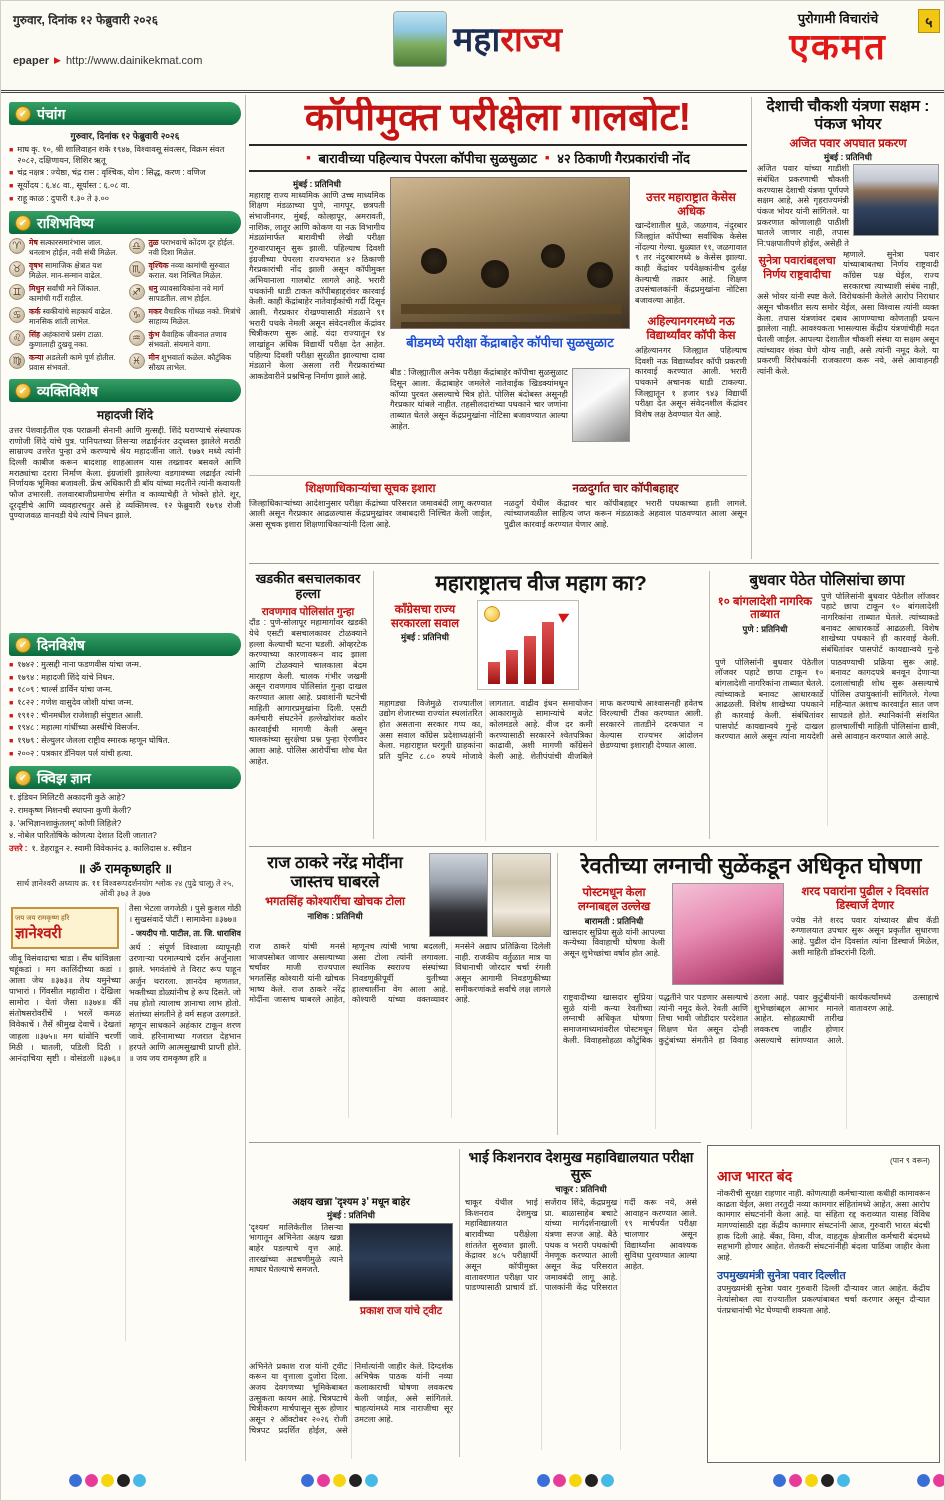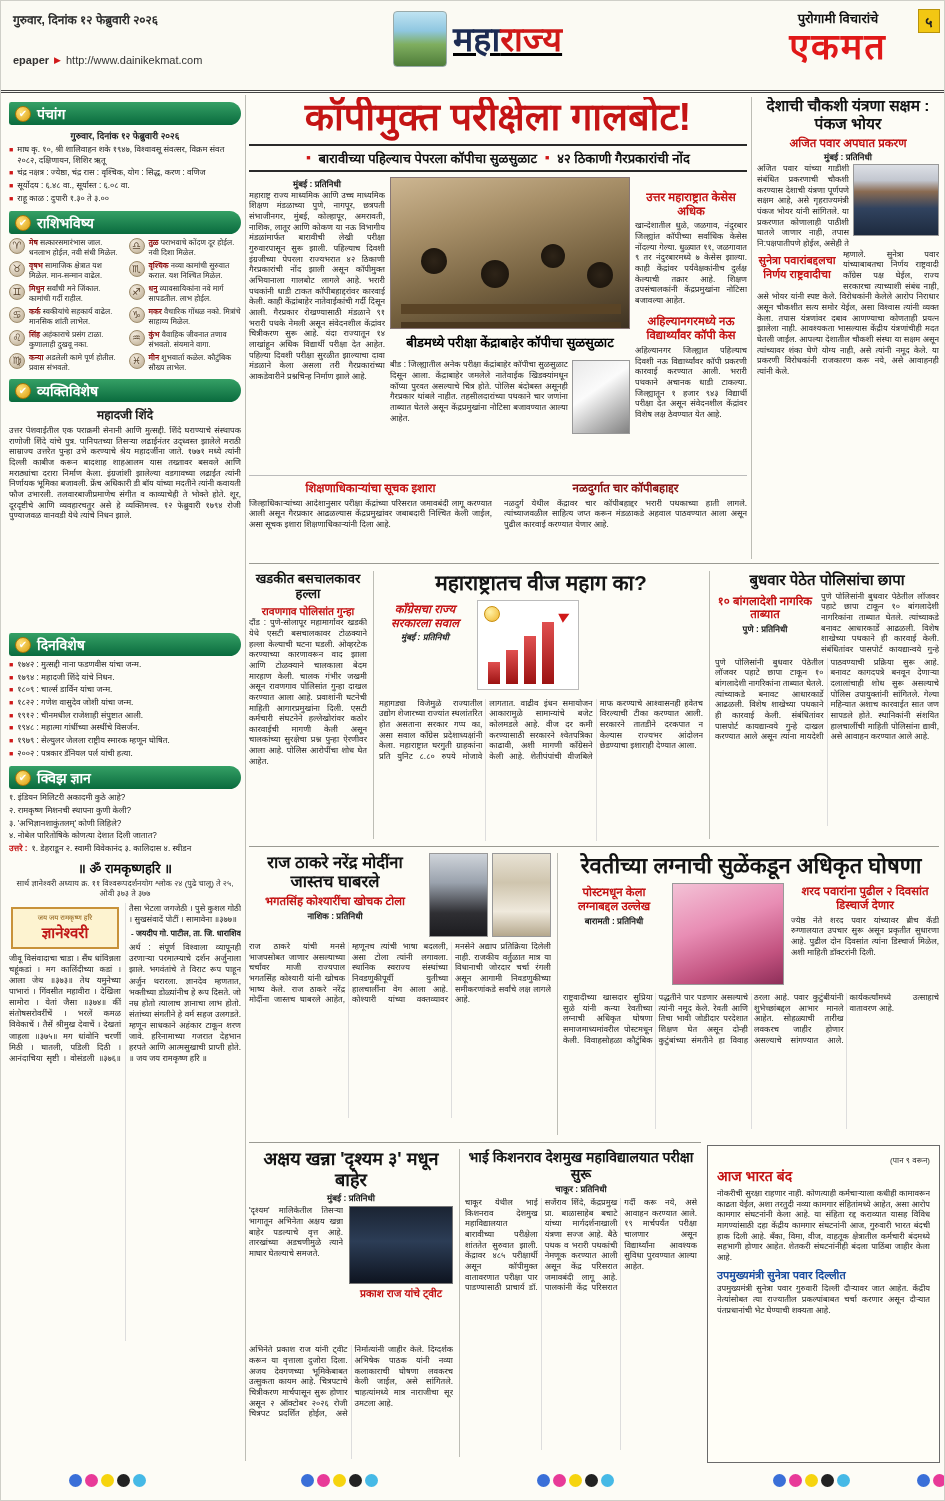--- a/index.html
+++ b/index.html
@@ -11,21 +11,21 @@
 
   
   .hdr { position:absolute; top:0; left:0; width:945px; height:92px; border-bottom:3px double #444; background:#fbfaf3; }
   .hdr-left { position:absolute; left:12px; top:10px; }
   .hdr-date { font-size:12px; font-weight:bold; color:#2c2c2c; }
   .hdr-ep { margin-top:26px; font-size:11px; color:#333; display:flex; gap:5px; align-items:center; }
   .hdr-ep .ep-lab { font-weight:bold; }
   .ep-arrow { color:#d01818; font-size:9px; }
   .hdr-center { position:absolute; left:392px; top:10px; display:flex; align-items:center; gap:6px; }
   .logo-scene { width:54px; height:56px; border:1px solid #9aa; background:linear-gradient(180deg,#bfe3f2 0%,#8fc7e0 35%,#7fae5f 60%,#4f7d3a 100%); border-radius:4px; }
-  .logo-text { font-size:34px; font-weight:bold; line-height:1;text-decoration:underline; }
+  .logo-text { font-size:34px; font-weight:bold; line-height:1; }
   .logo-maha { color:#1c2b52; }
   .logo-rajya { color:#d01818; }
   .hdr-right { position:absolute; right:28px; top:8px; text-align:center; width:160px; }
   .hdr-tag { font-size:13px; font-weight:bold; color:#111; }
   .hdr-brand { font-size:36px; font-weight:bold; color:#e01818; letter-spacing:2px; line-height:1.1; }
   .pageno { position:absolute; right:6px; top:8px; width:22px; height:24px; background:#f2c713; color:#222; font-weight:bold; font-size:14px; display:flex; align-items:center; justify-content:center; border:1px solid #b8920a; }
 
   
   .sidebar { position:absolute; left:8px; top:94px; width:232px; height:1366px; overflow:hidden; }
   .sb-head { display:flex; align-items:center; gap:6px; background:linear-gradient(180deg,#35a065,#0a6b3e); border-radius:3px 14px 14px 3px; padding:2px 6px; margin:7px 0 4px; }
@@ -38,40 +38,40 @@
   .rz-item { display:flex; gap:4px; font-size:7.6px; line-height:1.25; align-items:flex-start; color:#222; }
   .rz-ico { flex:0 0 16px; height:16px; border-radius:50%; background:radial-gradient(circle at 35% 30%,#f5ede0,#b9a98e); display:flex; align-items:center; justify-content:center; font-size:10px; color:#5a4630; border:1px solid #9c8a6a; }
   .rz-name { color:#8a1111; font-weight:bold; }
   .vyk-name { text-align:center; font-weight:bold; font-size:12px; color:#1a1a1a; margin:1px 0 3px; }
   .body-txt { font-size:8.2px; line-height:1.3; text-align:justify; color:#1c1c1c; overflow:hidden; }
   .vyk-body { height:200px; }
   .qz-lab { color:#c41414; font-weight:bold; }
   .om-head { text-align:center; font-size:13px; font-weight:bold; color:#111; margin-top:4px; }
   .om-sub { text-align:center; font-size:8px; color:#333; margin:2px 0 4px; line-height:1.3; }
   .om-cols { column-count:2; column-gap:8px; column-rule:1px solid #ddd; font-size:8.2px; line-height:1.35; text-align:justify; height:438px; overflow:hidden; color:#1c1c1c; }
-  .om-logo { border:2px solid #c8923a; background:#fdf3d0; text-align:center; padding:4px 2px; margin:4px 2px; break-inside:avoid; }
+  .om-logo { border:2px solid #c8923a; background:#fdf3d0; padding:4px 2px; margin:4px 2px; break-inside:avoid; }
   .om-logo-top { font-size:7px; color:#8a5a10; }
   .om-logo-main { color:#c01818; font-weight:bold; font-size:15px; }
   .om-sign { text-align:right; font-weight:bold; font-size:8px; margin:3px 0; }
 
   
   .lead { left:248px; top:96px; width:498px; height:462px; overflow:hidden; }
   .lead-hl { font-size:38px; line-height:1.1; text-align:center; color:#c41414; font-weight:bold; }
   .subbar { display:flex; align-items:center; justify-content:center; gap:8px; border-top:2px solid #2a2a2a; border-bottom:2px solid #2a2a2a; padding:3px 0; margin-top:5px; font-size:13px; font-weight:bold; color:#111; }
   .lead-grid { position:relative; margin-top:5px; height:380px; }
   .lg-colL { position:absolute; left:0; top:0; width:136px; }
   .dateline { font-size:8.5px; font-weight:bold; text-align:center; margin:1px 0 2px; color:#222; }
   .lg-colL .body-txt { height:272px; }
   .photo-classroom { position:absolute; left:141px; top:0; width:240px; height:152px; border:1px solid #877; background:linear-gradient(165deg,#cdb691 0%,#a78f68 30%,#74603f 65%,#3e3222 100%); overflow:hidden; }
   .ph-blob { position:absolute; border-radius:50%; background:radial-gradient(circle,#2e2418,#17110a); }
   .pb1{ left:30px; top:70px; width:26px; height:26px; } .pb2{ left:90px; top:82px; width:28px; height:28px; }
   .pb3{ left:150px; top:66px; width:24px; height:24px; } .pb4{ left:196px; top:84px; width:26px; height:26px; }
   .ph-desk { position:absolute; left:10px; bottom:14px; width:220px; height:10px; background:#5a4426; box-shadow:0 18px 0 #4a3820; }
   .beed { position:absolute; left:141px; top:158px; width:240px; }
-  .beed-hl { color:#000000; font-weight:bold; font-size:13px; line-height:1.2; text-align:center; margin-bottom:10px; }
+  .beed-hl { color:#1d4ed8; font-weight:bold; font-size:13px; line-height:1.2; text-align:center; margin-bottom:18px; }
   .beed-body { height:104px; }
   .torn-photo { float:right; width:58px; height:74px; margin:0 0 3px 4px; border:1px solid #999; background:linear-gradient(145deg,#e9e9e9 0%,#fbfbfb 40%,#bdbdbd 70%,#818181 100%); }
   .lg-colR { position:absolute; left:386px; top:12px; width:112px; }
   .sub-red { color:#c41414; font-weight:bold; font-size:11.5px; text-align:center; line-height:1.2; margin:2px 0 3px; }
   .sub-maroon { color:#8a1111; font-weight:bold; font-size:11.5px; text-align:center; line-height:1.2; margin:2px 0 3px; }
   .north-body { height:92px; }
   .ahilya-body { height:112px; }
   .lead-bottom { position:absolute; left:0; top:298px; width:498px; display:flex; gap:12px; border-top:1px solid #bbb; padding-top:4px; }
   .lb-item { flex:1; }
   .lb-item .body-txt { height:50px; }
@@ -87,21 +87,21 @@
 
   
   .khadki { left:248px; top:570px; width:118px; height:270px; overflow:hidden; }
   .kh-hl { font-size:13px; }
   .kh-kick { font-size:10.5px; }
   .khadki .body-txt { height:196px; }
 
   .vij { left:378px; top:570px; width:324px; height:270px; overflow:hidden; }
   .vij-hl { font-size:21px; }
   .vij-row { display:flex; gap:6px; margin-top:4px; height:94px; }
-  .vij-kick { width:92px;font-style:italic; }
+  .vij-kick { width:92px; }
   .vij-chart { position:relative; width:102px; height:90px; background:#fff; border:1px solid #bbb; }
   .bulb { position:absolute; top:5px; left:6px; width:16px; height:16px; border-radius:50%; background:radial-gradient(circle at 35% 35%,#fff2a8,#f0b429); border:1px solid #c88f10; }
   .bar { position:absolute; bottom:5px; width:12px; background:linear-gradient(180deg,#e05050,#9c1212); }
   .b1{ left:10px; height:22px; } .b2{ left:28px; height:34px; } .b3{ left:46px; height:48px; } .b4{ left:64px; height:62px; }
   .arrow-head { position:absolute; right:8px; top:10px; width:0; height:0; border-left:10px solid #d01818; border-top:5px solid transparent; border-bottom:5px solid transparent; transform:rotate(-27deg); }
   .vij-cheap { flex:1; }
   .vij-cheap .body-txt { height:62px; }
   .vij-body { margin-top:5px; column-count:3; column-gap:7px; column-rule:1px solid #ddd; height:142px; }
 
   .budhwar { left:714px; top:570px; width:224px; height:270px; overflow:hidden; }
@@ -127,21 +127,21 @@
   .rev-row { display:flex; gap:7px; margin-top:4px; height:106px; }
   .rev-kick { width:102px; }
   .rev-kick .body-txt { height:56px; }
   .rev-photo { width:112px; height:102px; border:1px solid #999; background:linear-gradient(160deg,#f3c2d6 0%,#e88db4 40%,#c2527f 75%,#8e2f59 100%); }
   .rev-right { flex:1; }
   .rev-right .body-txt { height:72px; }
   .rev-body { margin-top:4px; column-count:4; column-gap:6px; column-rule:1px solid #ddd; height:136px; }
 
   
   .akshay { left:248px; top:1148px; width:204px; height:310px; overflow:hidden; }
-  .ak-hl { font-size:18px; }
+  .ak-hl { font-size:10px;margin-top:47px; }
   .ak-row { display:flex; gap:6px; margin-top:3px; }
   .ak-txt { flex:1; height:118px; }
   .ak-fig { width:104px; }
   .ak-photo { width:104px; height:78px; border:1px solid #777; background:linear-gradient(180deg,#1b2433 0%,#2c3d56 45%,#0e1420 100%); }
   .ak-cap { color:#c41414; font-weight:bold; font-size:10.5px; text-align:center; line-height:1.2; margin-top:3px; }
   .ak-body2 { margin-top:21px; column-count:2; column-gap:7px; column-rule:1px solid #ddd; height:150px; }
 
   .bhai { left:464px; top:1148px; width:232px; height:310px; overflow:hidden; }
   .bh-hl { font-size:14px; }
   .bh-body { margin-top:4px; column-count:3; column-gap:7px; column-rule:1px solid #ddd; height:252px; }
@@ -472,20 +472,21 @@
     </div>
     <div class="body-txt raj-body">राज ठाकरे यांची मनसे भाजपसोबत जाणार असल्याच्या चर्चांवर माजी राज्यपाल भगतसिंह कोश्यारी यांनी खोचक भाष्य केले. राज ठाकरे नरेंद्र मोदींना जास्तच घाबरले आहेत, म्हणूनच त्यांची भाषा बदलली, असा टोला त्यांनी लगावला. स्थानिक स्वराज्य संस्थांच्या निवडणुकीपूर्वी युतीच्या हालचालींना वेग आला आहे. कोश्यारी यांच्या वक्तव्यावर मनसेने अद्याप प्रतिक्रिया दिलेली नाही. राजकीय वर्तुळात मात्र या विधानाची जोरदार चर्चा रंगली असून आगामी निवडणुकीच्या समीकरणांकडे सर्वांचे लक्ष लागले आहे.</div>
   </section>
 
   <section class="abs revati">
     <h2 class="story-hl rev-hl">रेवतीच्या लग्नाची सुळेंकडून अधिकृत घोषणा</h2>
     <div class="rev-row">
       <div class="rev-kick">
         <div class="kicker">पोस्टमधून केला लग्नाबद्दल उल्लेख</div>
         <div class="dateline">बारामती : प्रतिनिधी</div>
+        <div class="body-txt">खासदार सुप्रिया सुळे यांनी आपल्या कन्येच्या विवाहाची घोषणा केली असून शुभेच्छांचा वर्षाव होत आहे.</div>
       </div>
       <figure class="rev-photo"></figure>
       <div class="rev-right">
         <h3 class="sub-red">शरद पवारांना पुढील २ दिवसांत डिस्चार्ज देणार</h3>
         <div class="body-txt">ज्येष्ठ नेते शरद पवार यांच्यावर ब्रीच कँडी रुग्णालयात उपचार सुरू असून प्रकृतीत सुधारणा आहे. पुढील दोन दिवसांत त्यांना डिस्चार्ज मिळेल, अशी माहिती डॉक्टरांनी दिली.</div>
       </div>
     </div>
     <div class="body-txt rev-body">राष्ट्रवादीच्या खासदार सुप्रिया सुळे यांनी कन्या रेवतीच्या लग्नाची अधिकृत घोषणा समाजमाध्यमांवरील पोस्टमधून केली. विवाहसोहळा कौटुंबिक पद्धतीने पार पडणार असल्याचे त्यांनी नमूद केले. रेवती आणि तिचा भावी जोडीदार परदेशात शिक्षण घेत असून दोन्ही कुटुंबांच्या संमतीने हा विवाह ठरला आहे. पवार कुटुंबीयांनी शुभेच्छांबद्दल आभार मानले आहेत. सोहळ्याची तारीख लवकरच जाहीर होणार असल्याचे सांगण्यात आले. कार्यकर्त्यांमध्ये उत्साहाचे वातावरण आहे.</div>
   </section>
 

